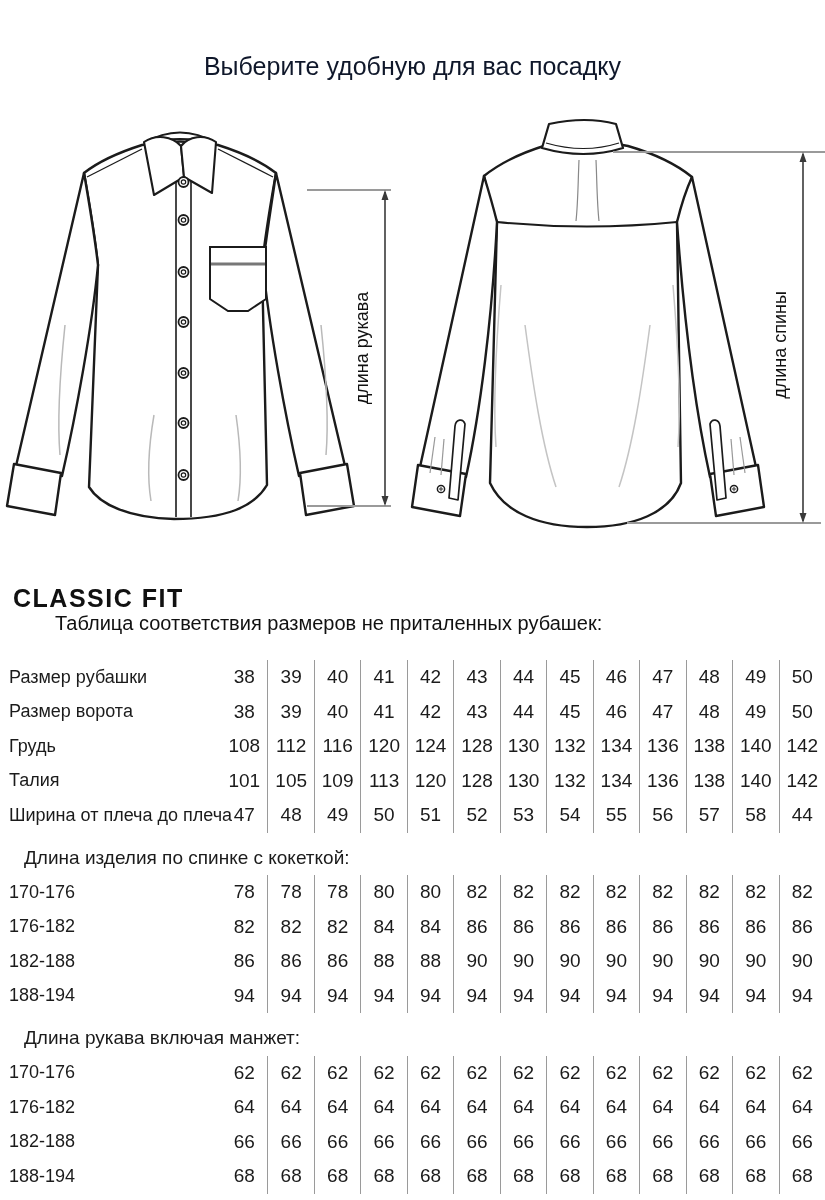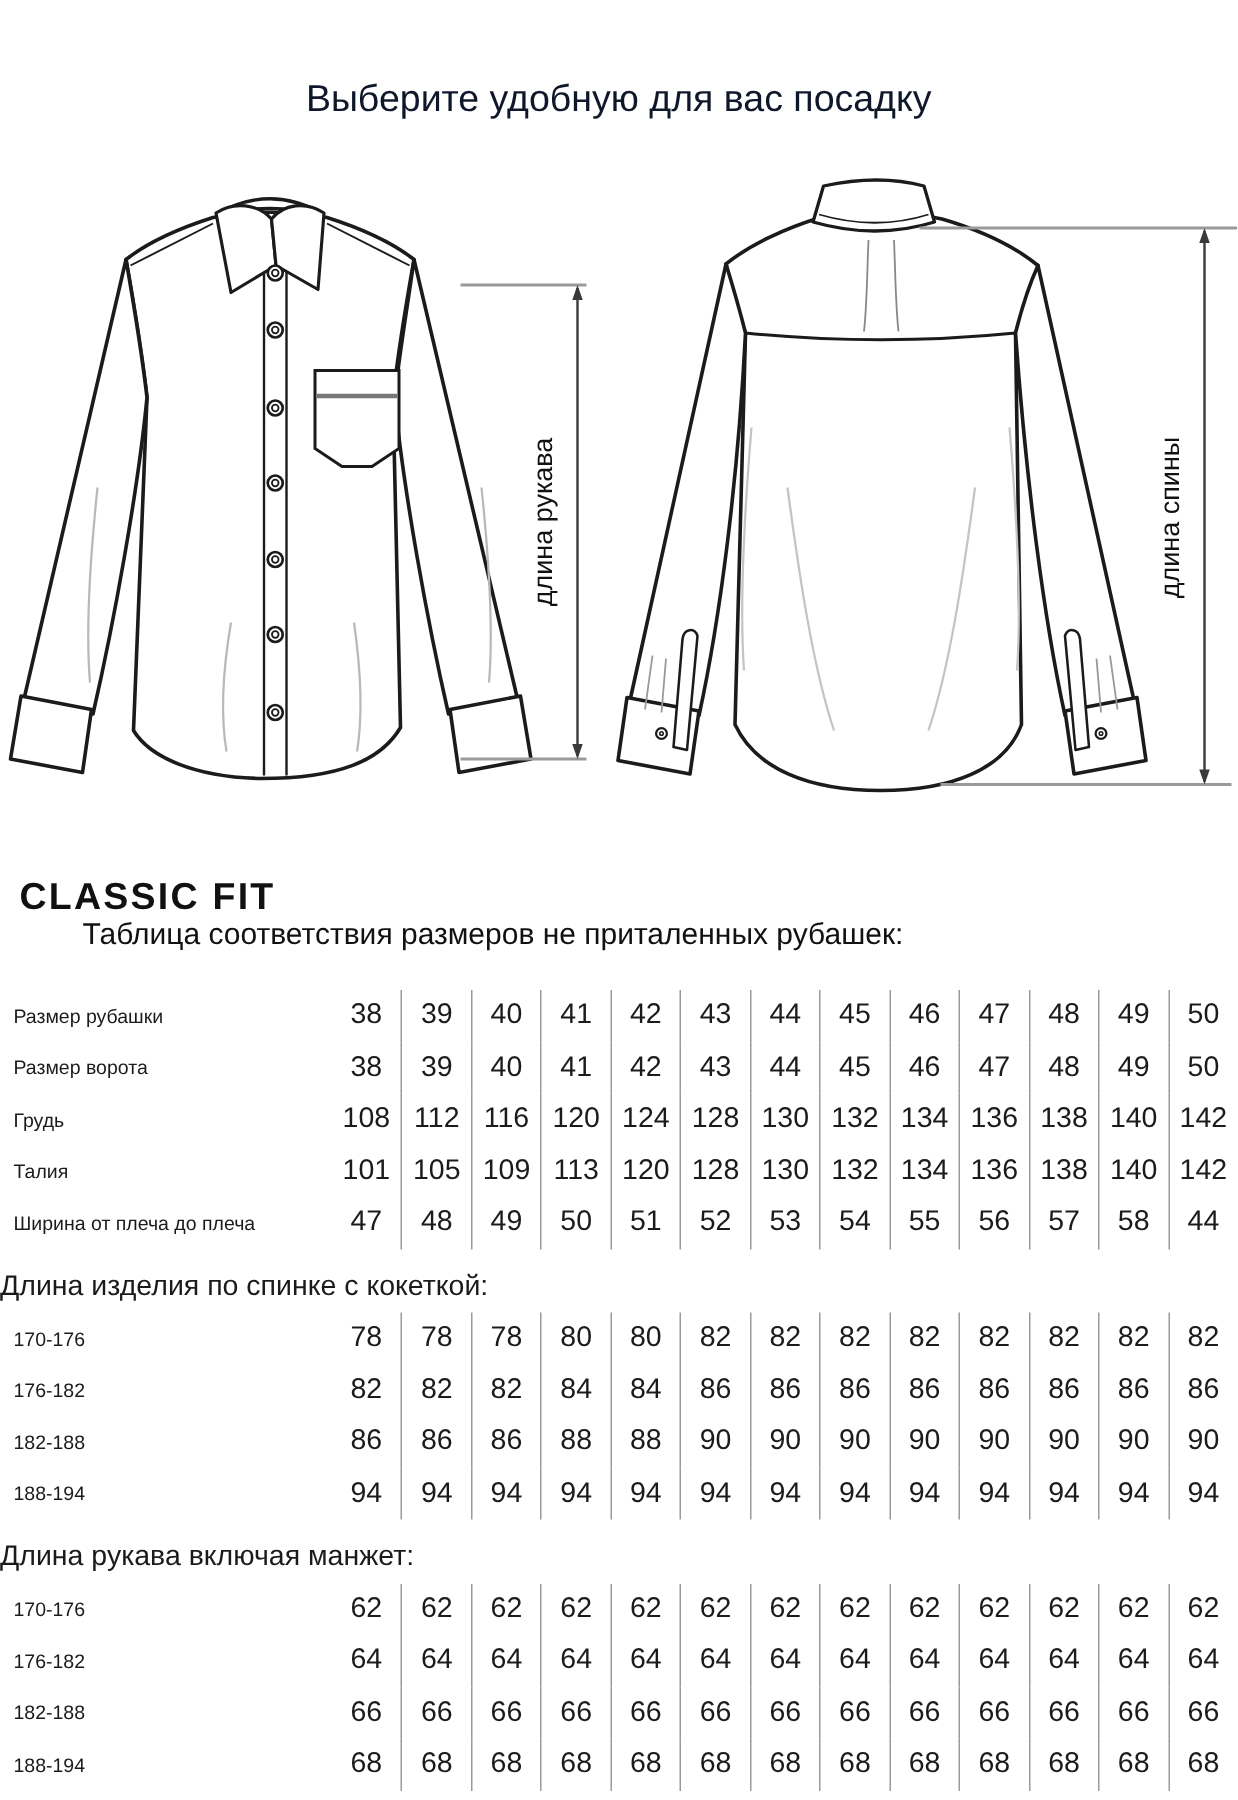--- a/index.html
+++ b/index.html
@@ -27,31 +27,31 @@
     font-size:20px;color:#111;margin-left:43px;
   }
   .size-table{position:absolute;left:0;top:660px;width:825px;}
   .t-row{
     display:grid;
     grid-template-columns:221px repeat(13,1fr);
     height:34.5px;
   }
   .t-label{
     display:flex;align-items:center;
-    padding-left:9px;font-size:13px;white-space:nowrap;
+    padding-left:9px;font-size:18px;white-space:nowrap;
   }
   .t-cell{
     display:flex;align-items:center;justify-content:center;
     font-size:19px;border-left:1.5px solid #9a9a9a;
   }
   .t-cell.no-sep{border-left:none;}
   .t-group-heading{
     height:34.5px;margin-top:8px;
     display:flex;align-items:center;
-    padding-left:0;font-size:19px;white-space:nowrap;
+    padding-left:24px;font-size:19px;white-space:nowrap;
   }
   svg text{font-family:"Liberation Sans","DejaVu Sans",sans-serif;}
 </style>
 </head>
 <body>
 
 <div class="page">
 
   <div class="title">Выберите удобную для вас посадку</div>
 

